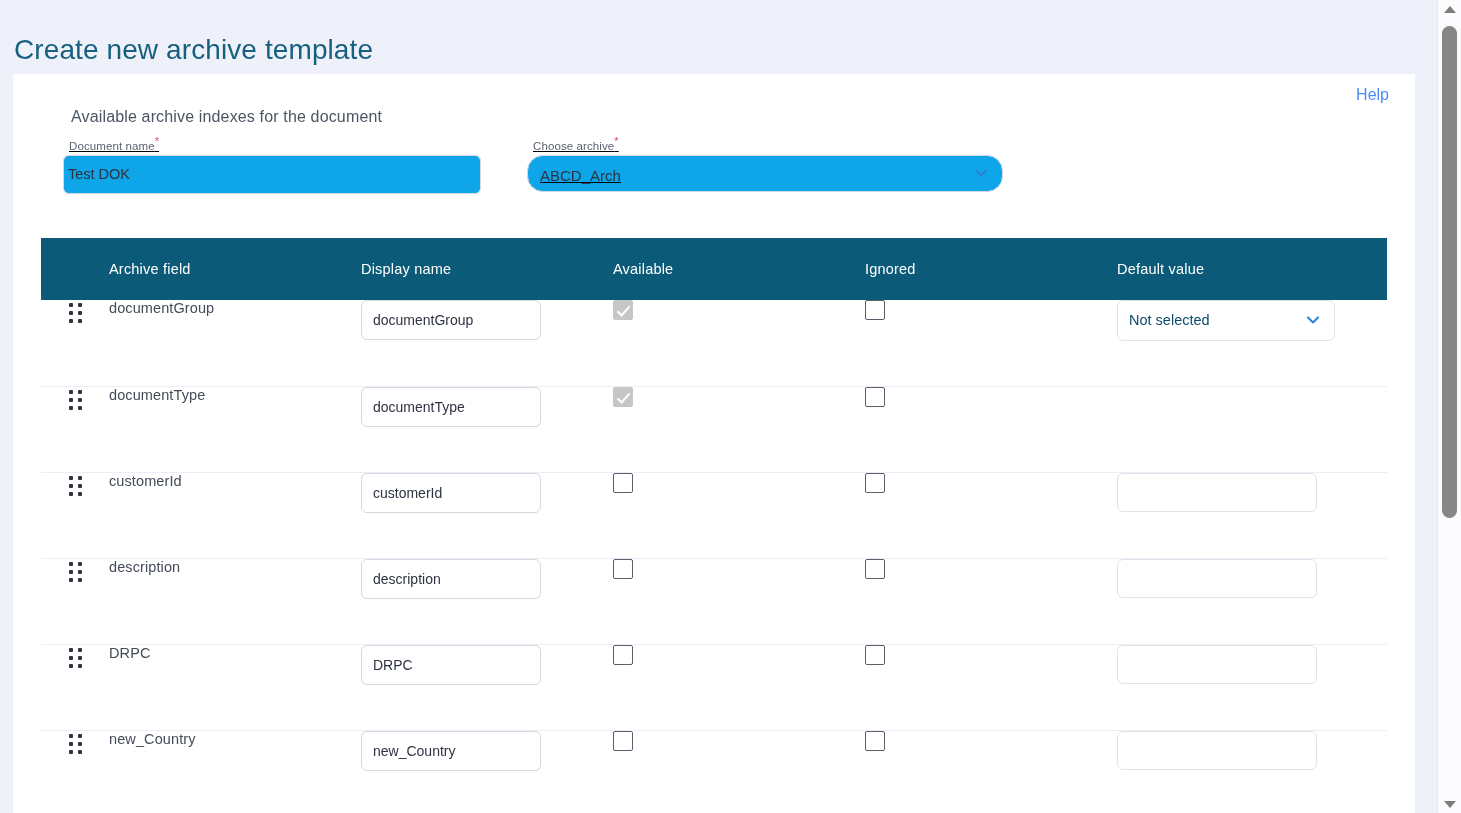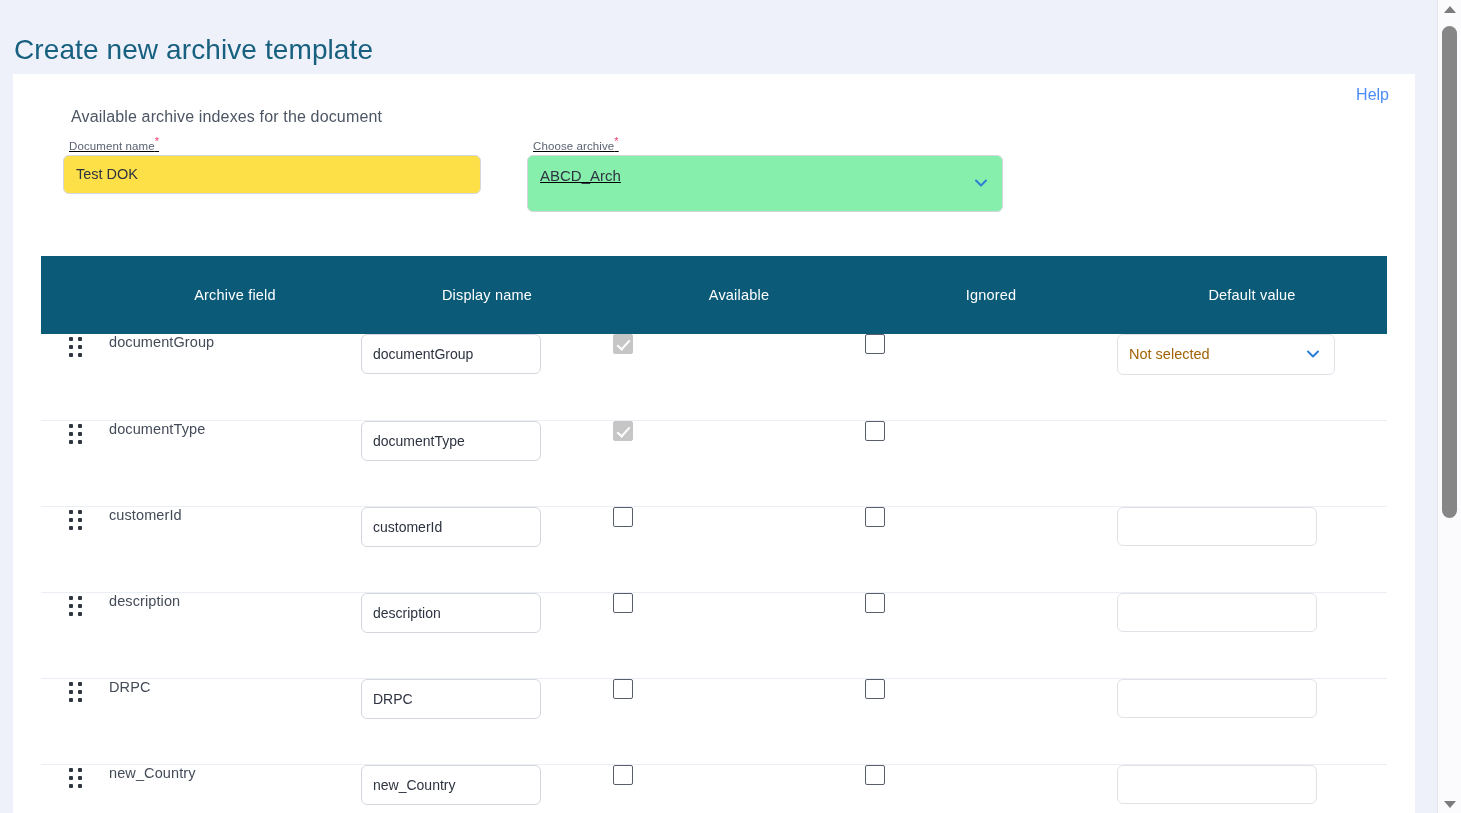--- a/index.html
+++ b/index.html
@@ -87,35 +87,35 @@
     margin-bottom: 3px;
     letter-spacing: .1px;
   }
   .req-star { color: #e2416b; font-size: 11px; vertical-align: super; }
 
   .text-input {
     width: 100%;
     height: 39px;
     border: 1px solid #d4d7de;
     border-radius: 6px;
-    background: #fde047;
+    background: #0ea5e9;
     font-family: "Liberation Sans", sans-serif;
     font-size: 14.5px;
     color: #2d3340;
-    padding: 0 12px;
+    padding: 0 4px;
     outline: none;
   }
 
   .select-wrap { position: relative; width: 100%; }
   .select-input {
     width: 100%;
-    height: 57px;
+    height: 37px;
     border: 1px solid #d4d7de;
-    border-radius: 6px;
-    background: #86efac;
+    border-radius: 16px;
+    background: #0ea5e9;
     font-size: 15px;
     color: #2d3340;
     padding: 0 40px 0 12px;
     line-height: 39px;
     cursor: pointer;
   }
   .chev {
     position: absolute;
     right: 14px;
     top: 50%;
@@ -126,27 +126,26 @@
   .chev svg { display: block; }
 
   
   .table {
     margin: 44px 0 0 28px;
     width: 1346px;
   }
 
   .thead {
     background: #0a5a78;
-    height: 78px;
+    height: 62px;
     display: flex;
     align-items: center;
     color: #ffffff;
     font-size: 14.5px;
     letter-spacing: .2px;
-    text-align: center;
   }
 
   .row {
     background: #ffffff;
     height: 82px;
     display: flex;
     align-items: flex-start;
     margin-top: 4px;
     border-top: 1px solid #eceef5;
   }
@@ -242,21 +241,21 @@
     width: 218px;
     height: 41px;
   }
   .def-select {
     width: 100%;
     height: 41px;
     border: 1px solid #e0e2e8;
     border-radius: 6px;
     background: #fff;
     font-size: 14.5px;
-    color: #a16207;
+    color: #0c4a6e;
     padding: 0 38px 0 11px;
     line-height: 39px;
     cursor: pointer;
   }
 
   
   .scrollbar {
     position: absolute;
     right: 0; top: 0;
     width: 24px;

